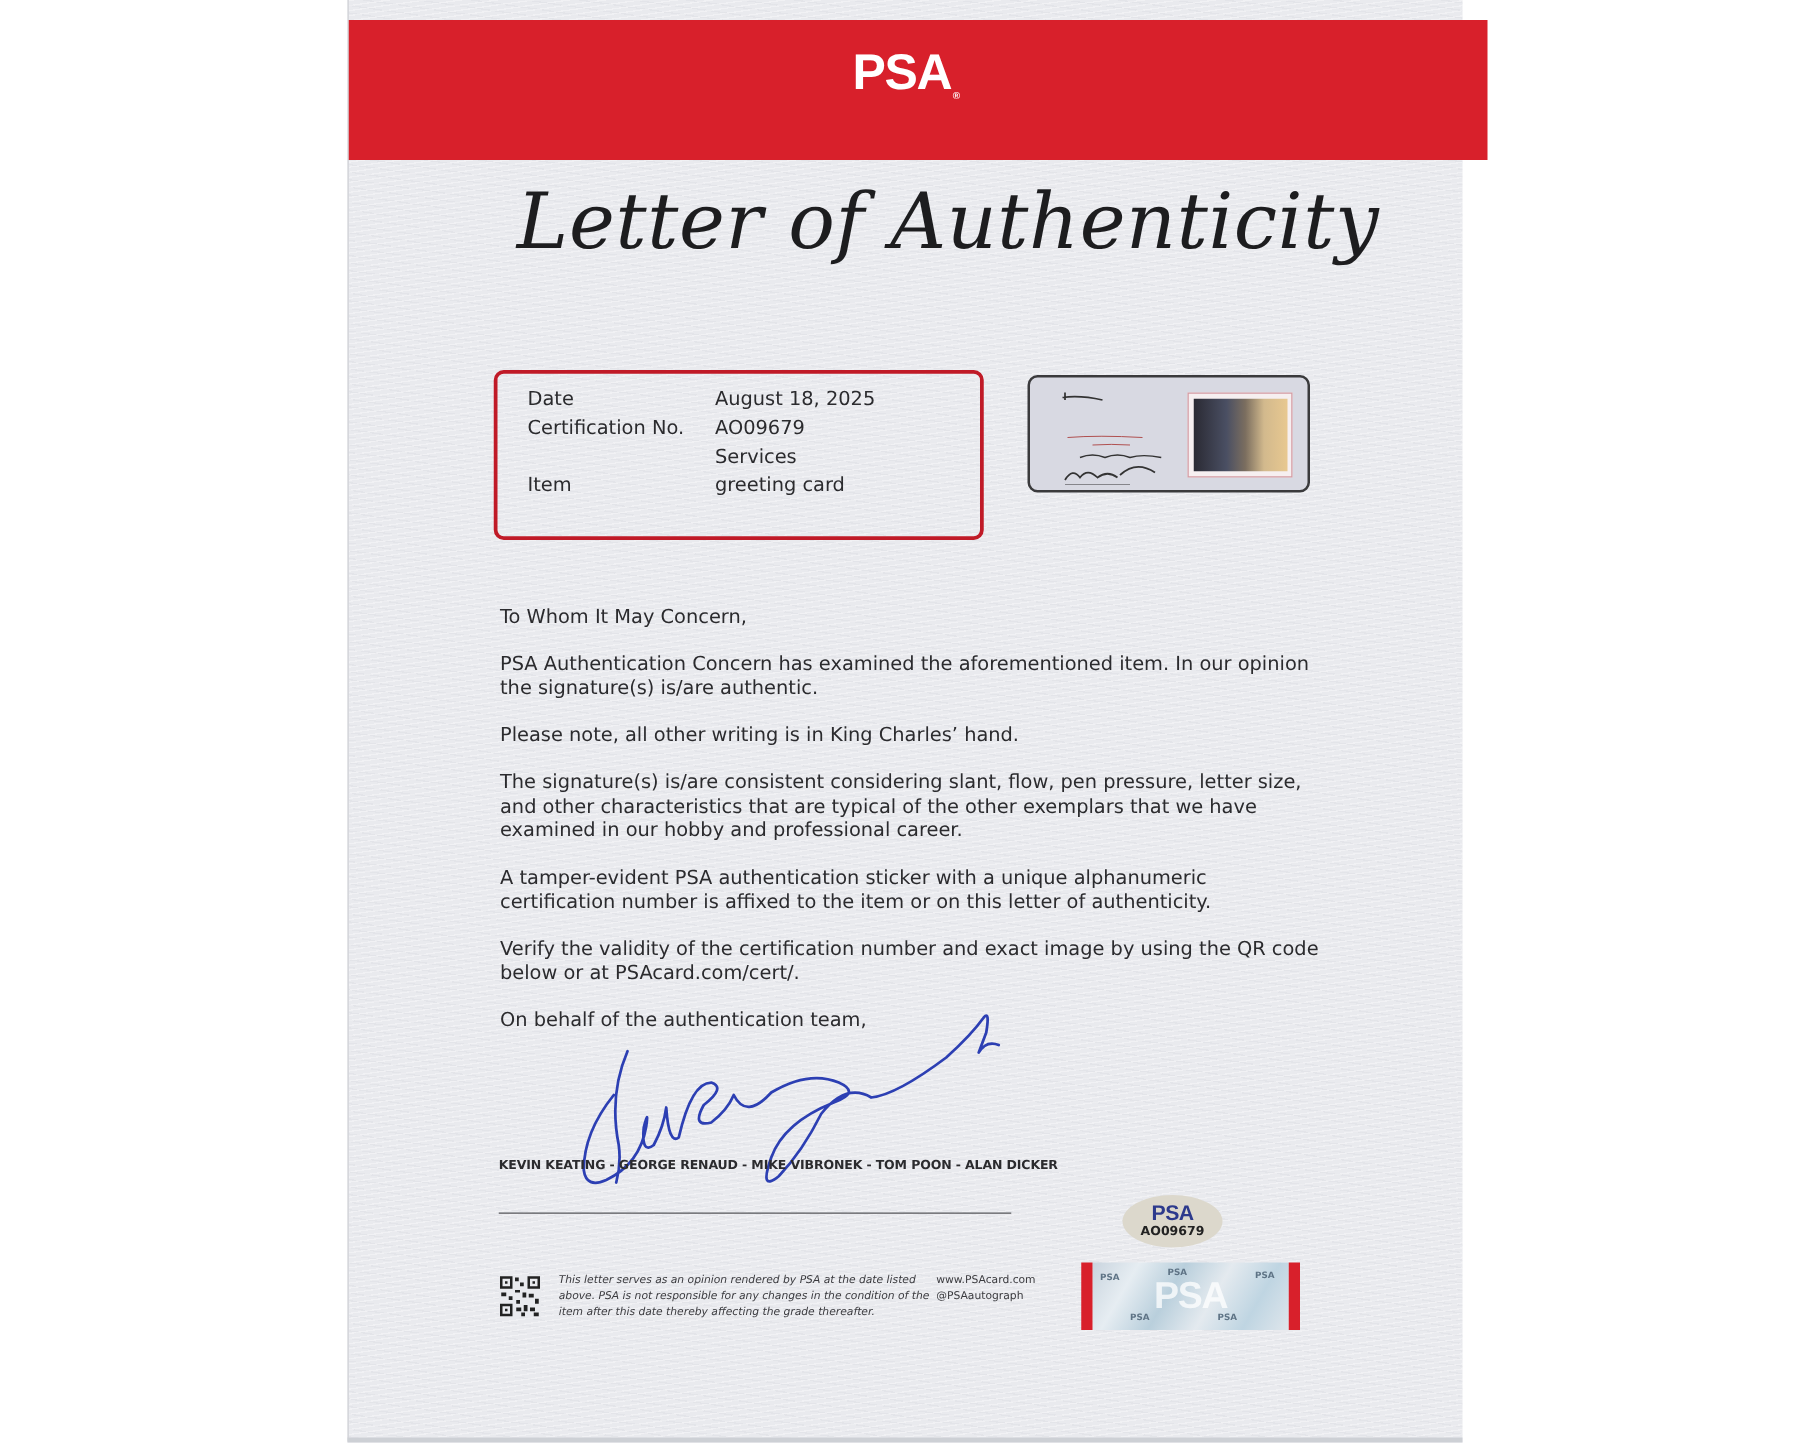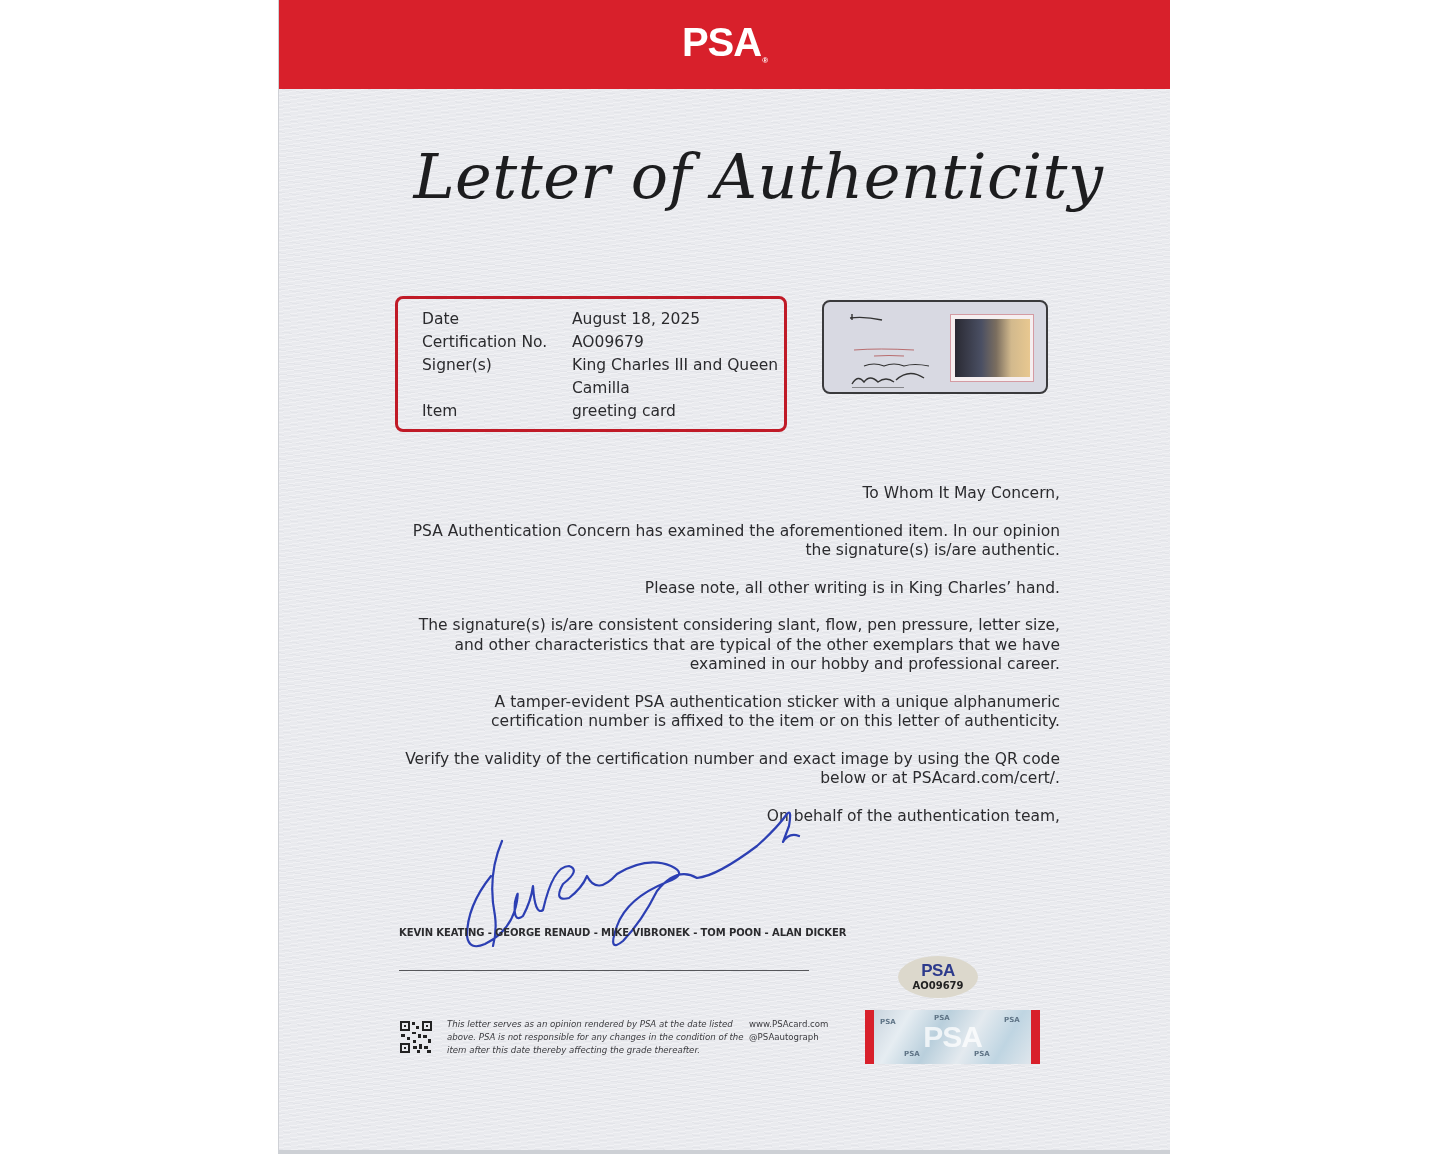--- a/index.html
+++ b/index.html
@@ -9,21 +9,21 @@
   }
   .page {
     position: absolute; left: 278px; top: 0; width: 891px; height: 1150px;
     background: #e9eaee;
     background-image:
       repeating-linear-gradient(172deg, rgba(255,255,255,0.35) 0px, rgba(255,255,255,0.35) 1px, transparent 1px, transparent 4px),
       repeating-linear-gradient(8deg, rgba(200,202,210,0.18) 0px, rgba(200,202,210,0.18) 1px, transparent 1px, transparent 6px);
     border-left: 1px solid #cfd1d6; border-bottom: 4px solid #cdd0d5;
   }
   .header-bar {
-    position: absolute; left: 0; top: 0; width: 891px; height: 89px; background: #d8202b;
+    position: absolute; left: 0; top: 16px; width: 891px; height: 112px; background: #d8202b; padding-left: 20px;
   }
   .psa-logo {
     position: absolute; left: 0; width: 891px; top: 20px; text-align: center;
     color: #ffffff; font-family: "Liberation Sans", sans-serif; font-weight: 700;
     font-size: 40px; letter-spacing: -1px;
   }
   .psa-logo .reg { font-size: 8px; vertical-align: bottom; margin-left: 1px; }
   .title {
     position: absolute; left: 0; width: 959px; top: 140px; text-align: center;
     font-family: "DejaVu Serif", "Liberation Serif", serif; font-style: italic;
@@ -48,21 +48,21 @@
     background: #f6eff0; border: 1px solid #d49ba3; box-sizing: border-box;
   }
   .thumb .photo {
     position: absolute; left: 4px; top: 4px; width: 75px; height: 58px;
     background: linear-gradient(90deg, #2a2a33 0%, #4a4f63 35%, #7b6e5f 55%, #d2b98d 75%, #e8c890 100%);
   }
   .body-text {
     position: absolute; left: 121px; top: 484px; width: 660px;
     font-size: 15.5px; color: #2b2b2e; line-height: 19.5px;
   }
-  .body-text p { margin: 0 0 18px 0; text-align: right; }
+  .body-text p { margin: 0 0 18px 0; }
   .signature { position: absolute; left: 178px; top: 806px; }
   .sig-line {
     position: absolute; left: 120px; top: 970px; width: 410px; height: 1px; background: #55565a;
   }
   .team-names {
     position: absolute; left: 120px; top: 927px; font-size: 10px; font-weight: 700;
     color: #2b2b2e; letter-spacing: -0.1px; white-space: nowrap;
   }
   .qr { position: absolute; left: 120px; top: 1020px; width: 34px; height: 34px; }
   .disclaimer {
@@ -106,26 +106,22 @@
   <div class="info-box">
     <div class="info-row">
       <span class="label">Date</span>
       <span class="value">August 18, 2025</span>
     </div>
     <div class="info-row">
       <span class="label">Certification No.</span>
       <span class="value">AO09679</span>
     </div>
     <div class="info-row">
-      <span class="label">Signer(s)</span>
-      <span class="value">King Charles III and Queen</span>
-    </div>
-    <div class="info-row">
       <span class="label"></span>
-      <span class="value">Camilla</span>
+      <span class="value">Services</span>
     </div>
     <div class="info-row">
       <span class="label">Item</span>
       <span class="value">greeting card</span>
     </div>
   </div>
 
   <div class="thumb">
     <svg class="scribble" width="110" height="80" viewBox="0 0 110 80">
       <path d="M18 6 L18 12 M16 10 Q30 8 48 12" stroke="#333" stroke-width="1.4" fill="none"></path>

